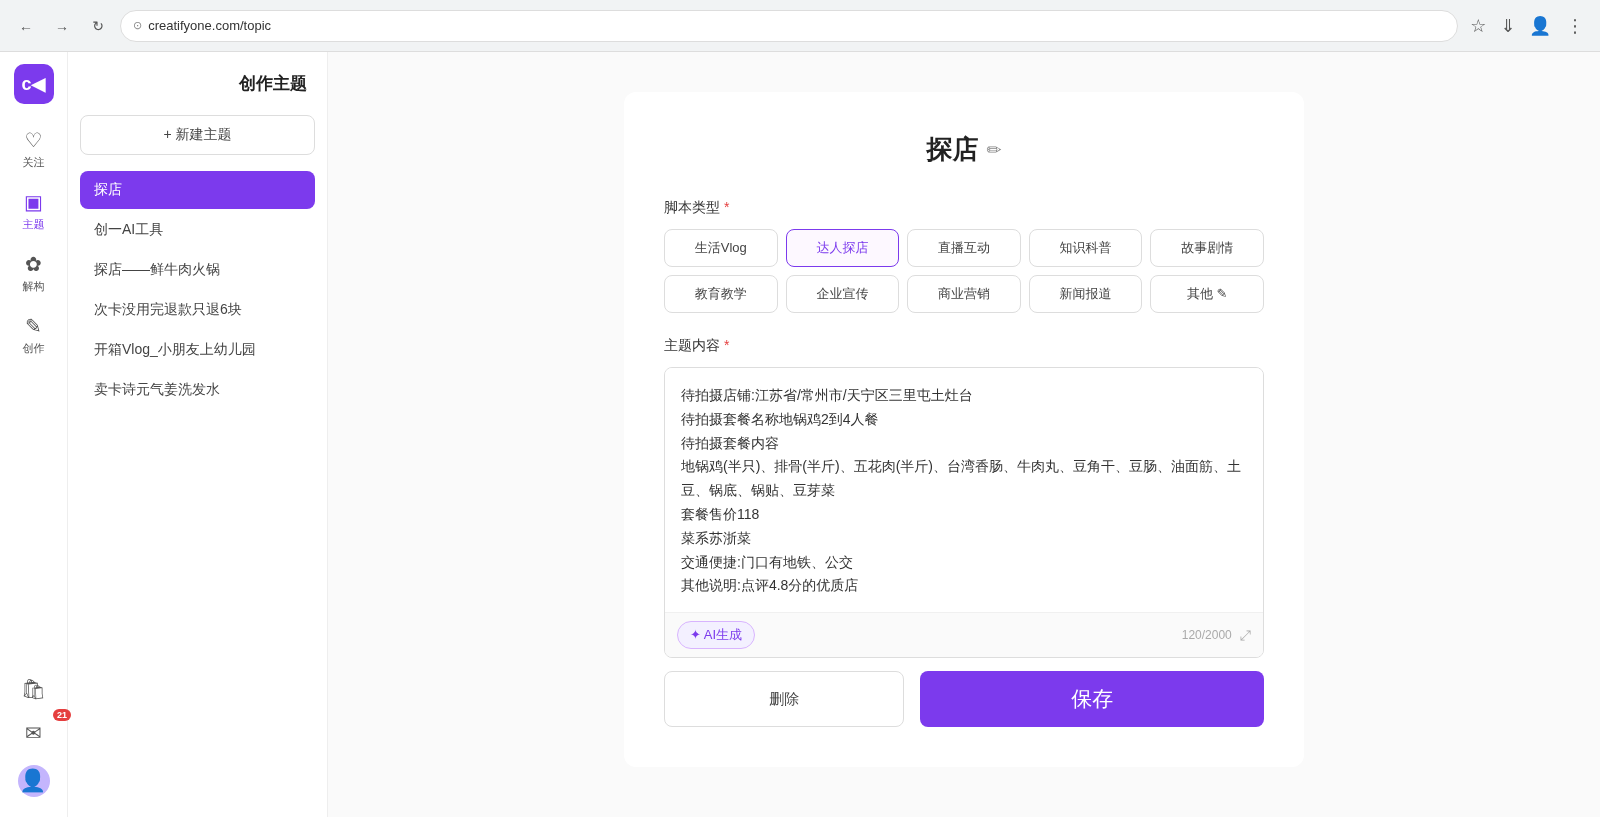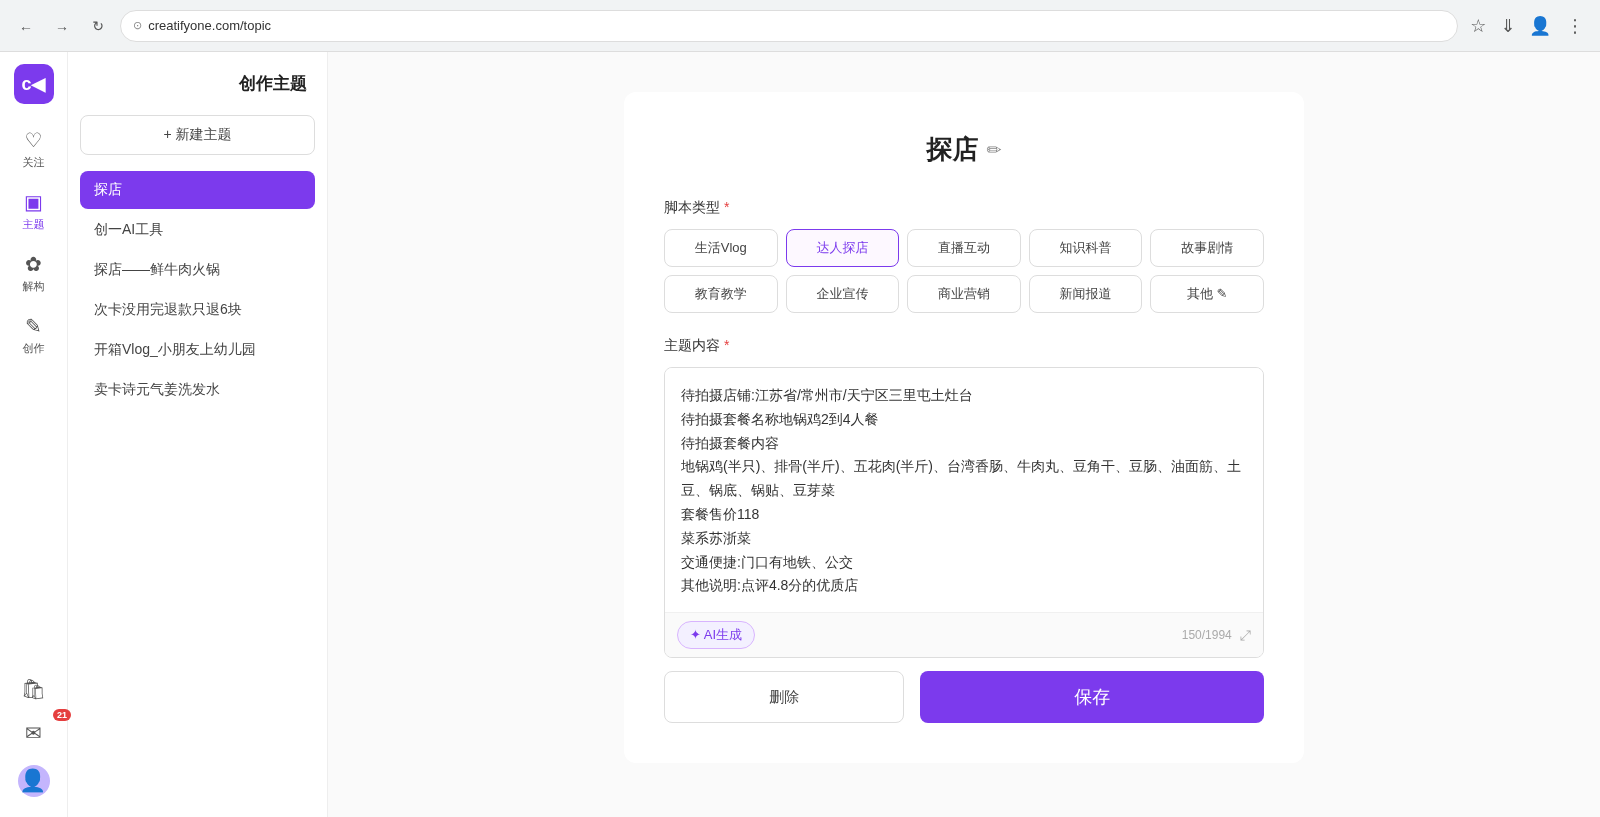--- a/index.html
+++ b/index.html
@@ -262,21 +262,21 @@
       font-size: 15px;
       color: #444;
       cursor: pointer;
     }
     .save-btn {
       flex: 1.5;
       padding: 14px;
       border: none;
       border-radius: 8px;
       background: #7c3aed;
-      font-size: 18px;
+      font-size: 21px;
       color: #fff;
       cursor: pointer;
       font-weight: 500;
     }
   </style>
 </head>
 <body>
 
 <div class="browser-bar">
   <button class="browser-nav-btn">←</button>
@@ -378,21 +378,21 @@
 待拍摄套餐名称地锅鸡2到4人餐
 待拍摄套餐内容
 地锅鸡(半只)、排骨(半斤)、五花肉(半斤)、台湾香肠、牛肉丸、豆角干、豆肠、油面筋、土豆、锅底、锅贴、豆芽菜
 套餐售价118
 菜系苏浙菜
 交通便捷:门口有地铁、公交
 其他说明:点评4.8分的优质店</textarea>
         <div class="textarea-footer">
           <button class="ai-gen-btn">✦ AI生成</button>
           <div style="display:flex;align-items:center;gap:8px;">
-            <span class="char-count">150/1994</span>
+            <span class="char-count">120/2000</span>
             <span class="expand-icon">⤢</span>
           </div>
         </div>
       </div>
 
       <div class="action-row">
         <button class="delete-btn">删除</button>
         <button class="save-btn">保存</button>
       </div>
 

